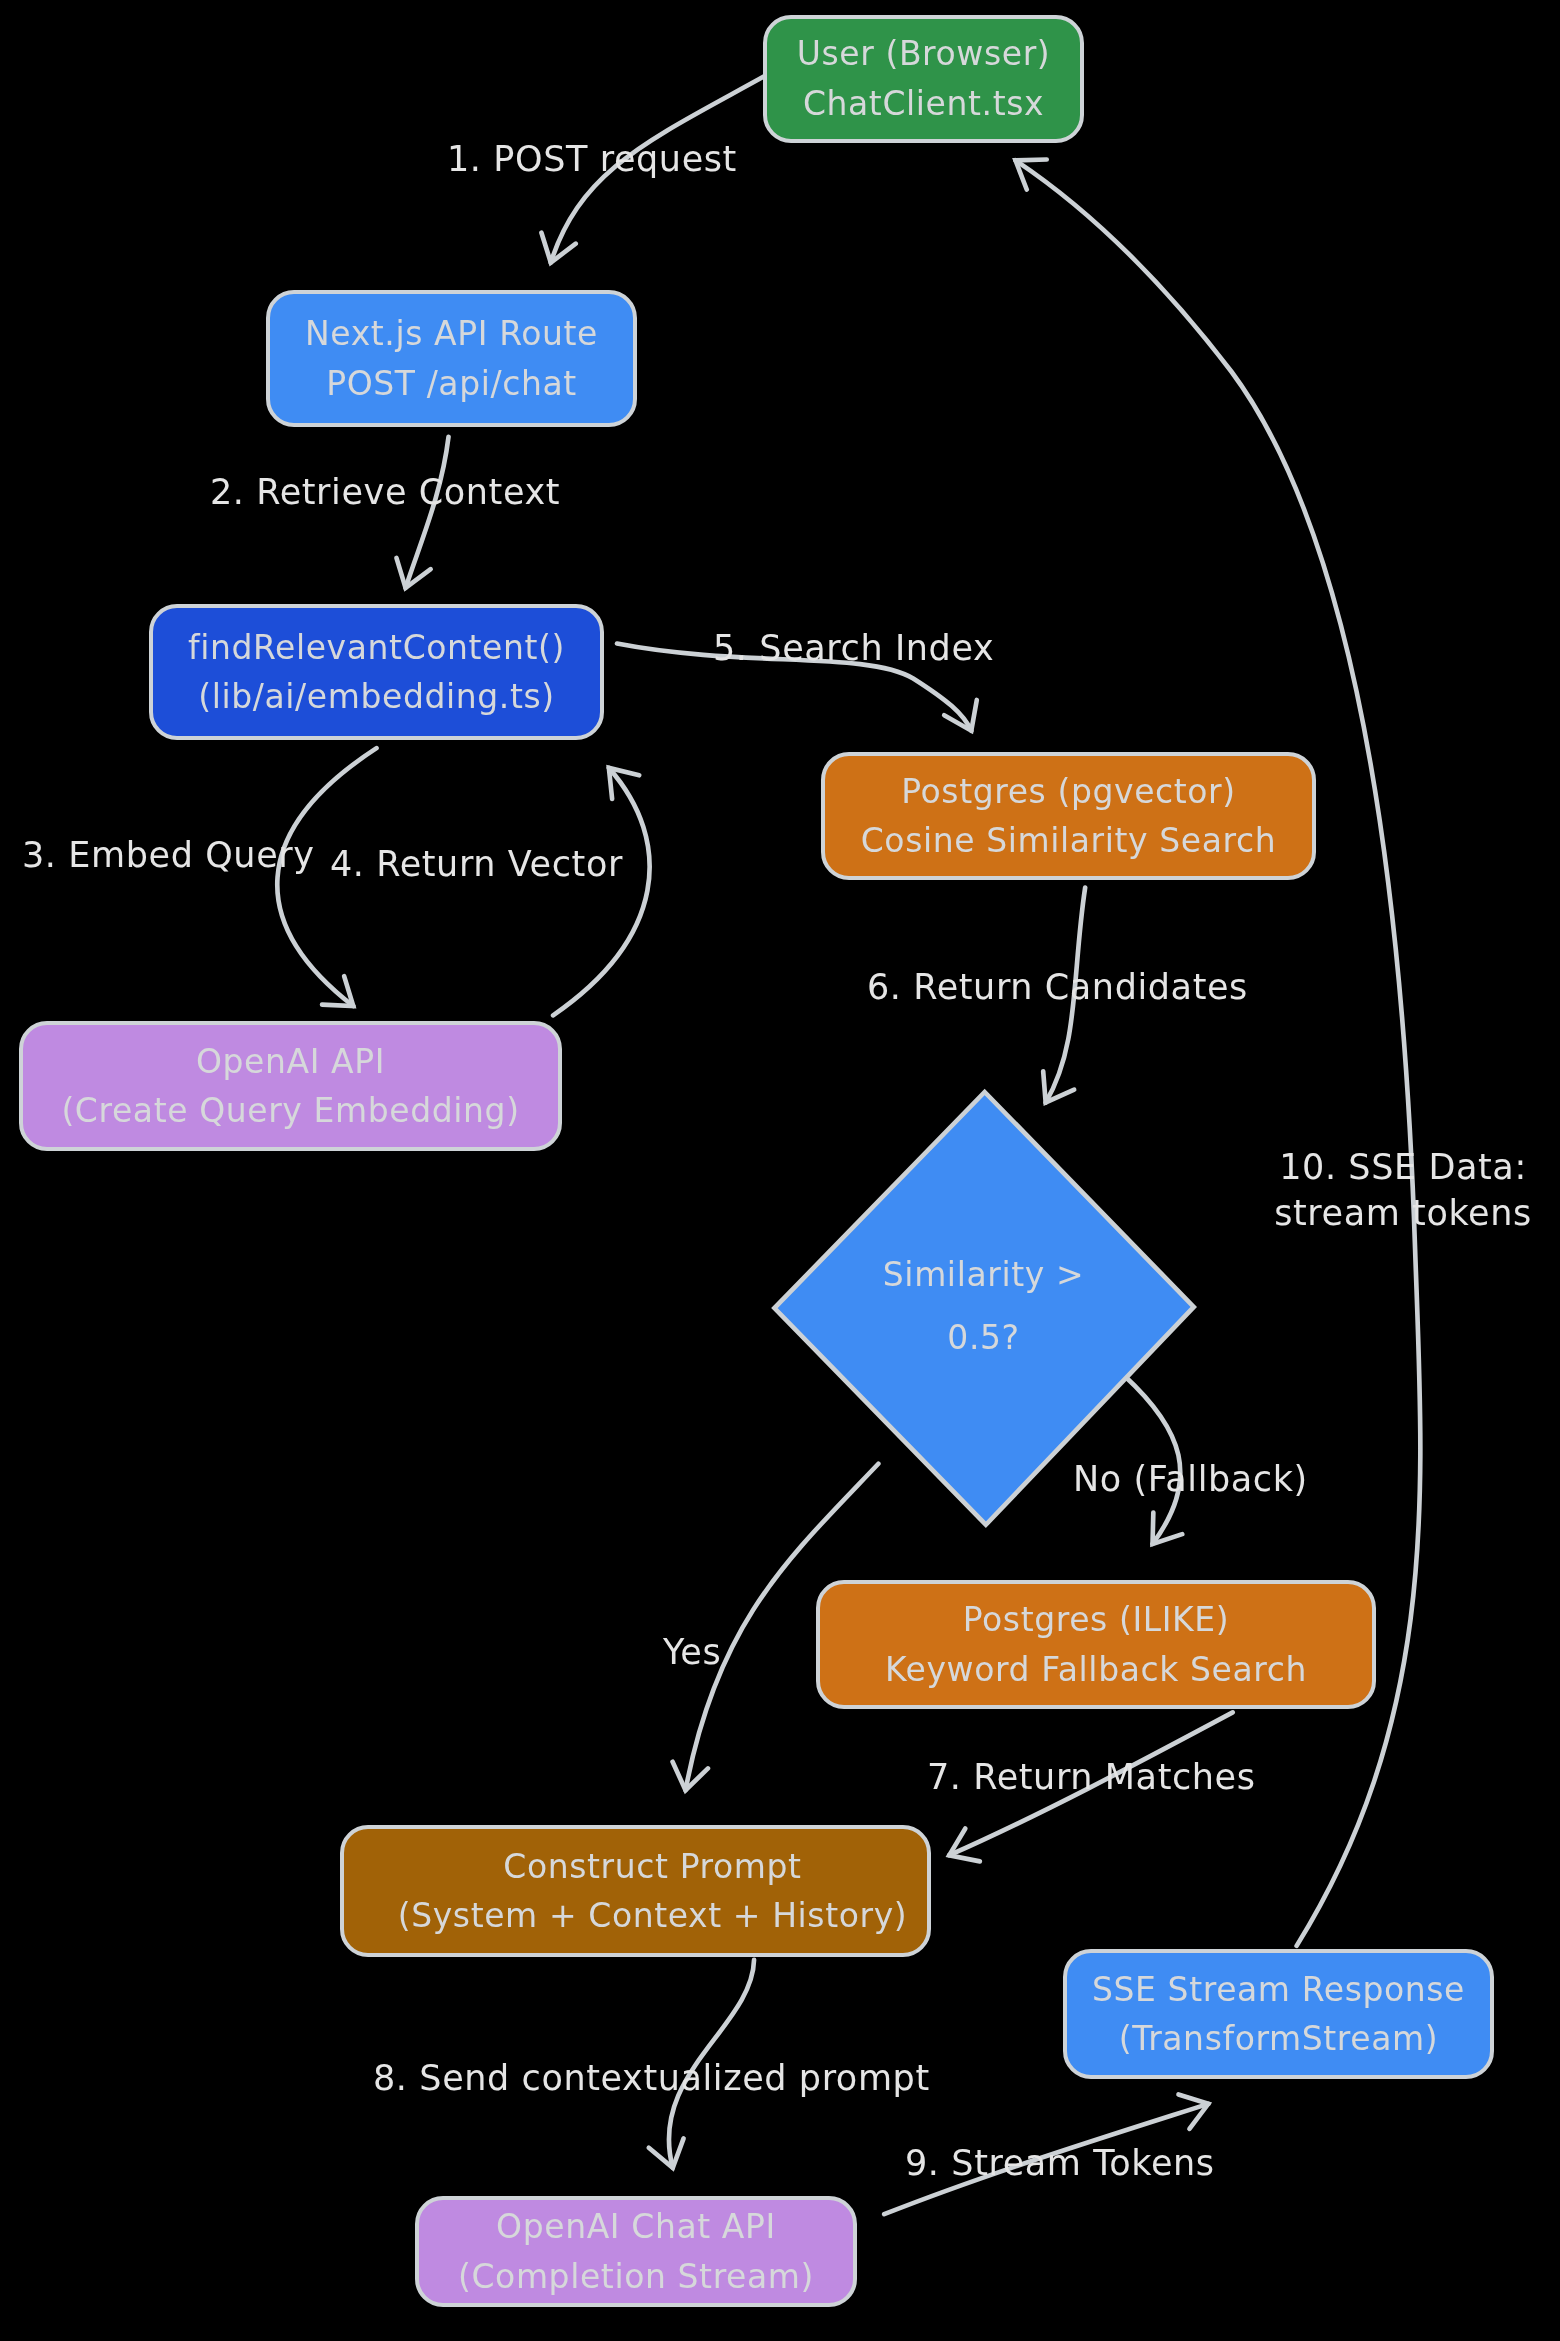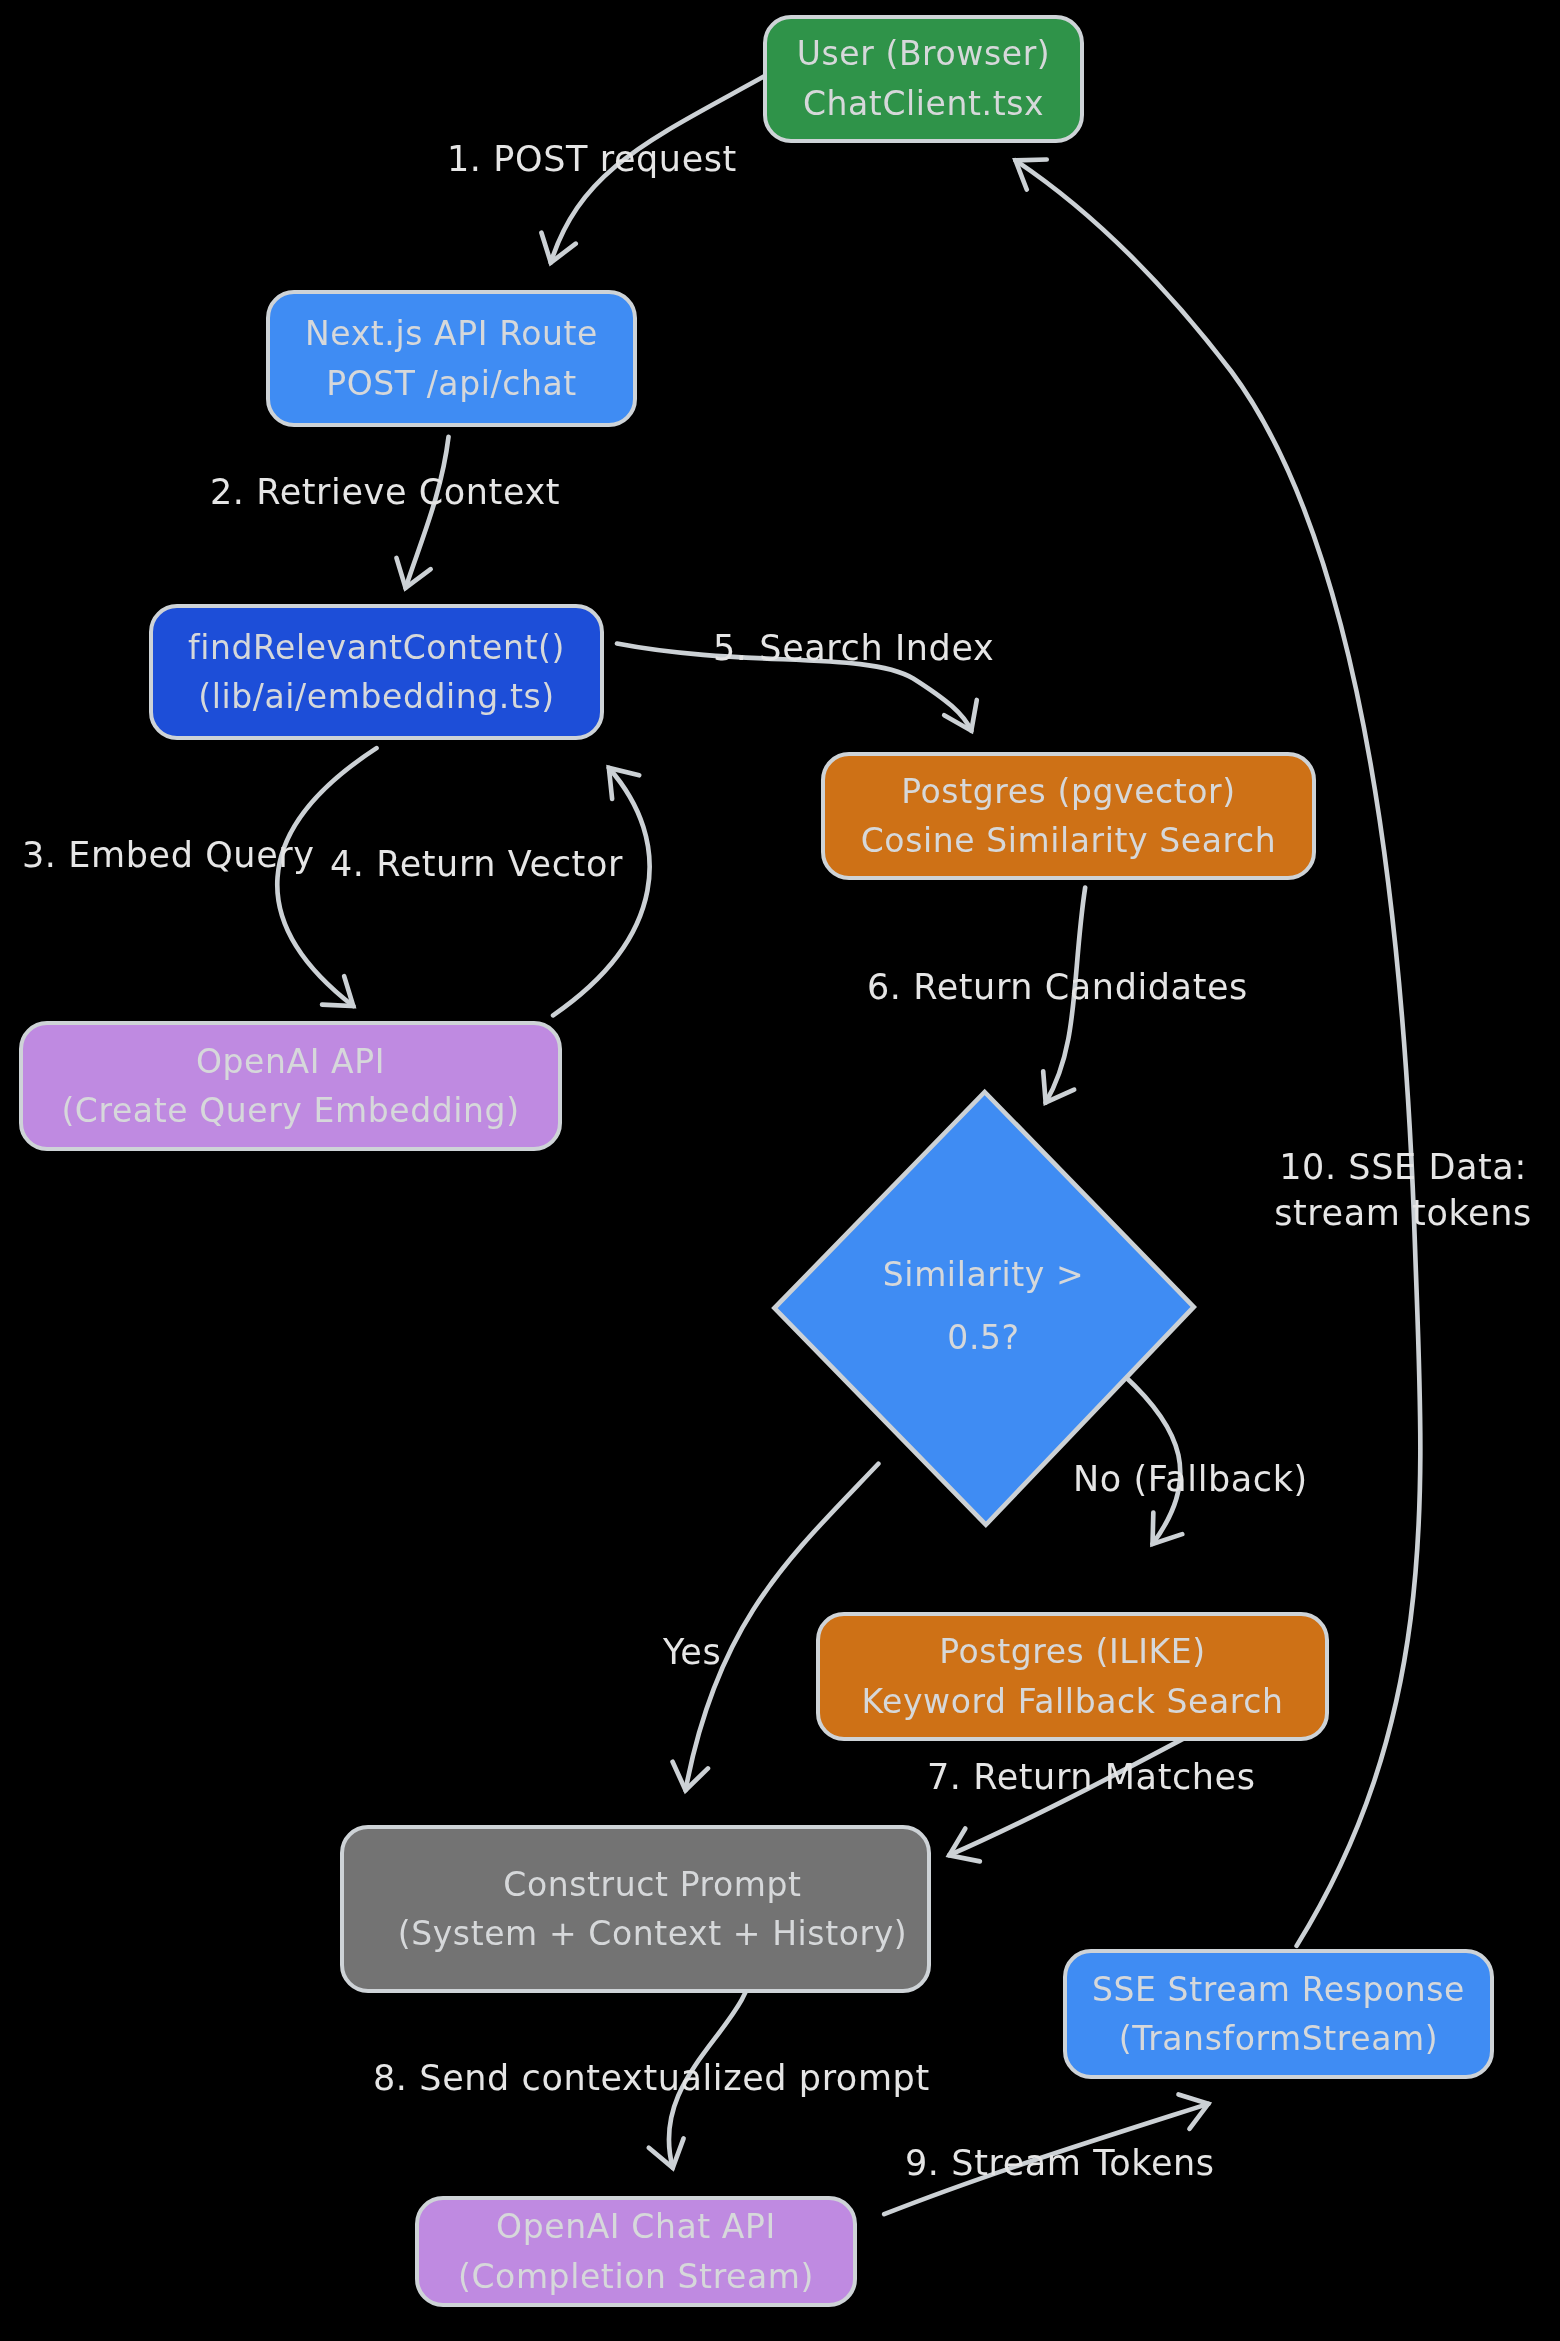--- a/index.html
+++ b/index.html
@@ -92,26 +92,26 @@
   <div class="node" style="left: 821px; top: 752px; width: 495px; height: 128px; background: rgb(206, 113, 22);">
     <span>Postgres (pgvector)</span>
     <span>Cosine Similarity Search</span>
   </div>
 
   <div class="diamond-text" style="left:809px;top:1214px;width:349px;height:186px;">
     <span>Similarity &gt;</span>
     <span>0.5?</span>
   </div>
 
-  <div class="node" style="left: 816px; top: 1580px; width: 513px; height: 129px; background: rgb(206, 113, 22); margin-top: 32px;">
+  <div class="node" style="left: 816px; top: 1580px; width: 560px; height: 129px; background: rgb(206, 113, 22);">
     <span>Postgres (ILIKE)</span>
     <span>Keyword Fallback Search</span>
   </div>
 
-  <div class="node" style="left: 340px; top: 1825px; width: 591px; height: 168px; background: #737373; padding-left: 34px;">
+  <div class="node" style="left: 340px; top: 1825px; width: 591px; height: 132px; background: #a16207; padding-left: 34px;">
     <span>Construct Prompt</span>
     <span>(System + Context + History)</span>
   </div>
 
   <div class="node" style="left: 1063px; top: 1949px; width: 431px; height: 130px; background: rgb(63, 140, 243);">
     <span>SSE Stream Response</span>
     <span>(TransformStream)</span>
   </div>
 
   <div class="node" style="left: 415px; top: 2196px; width: 442px; height: 111px; background: rgb(191, 138, 225);">

